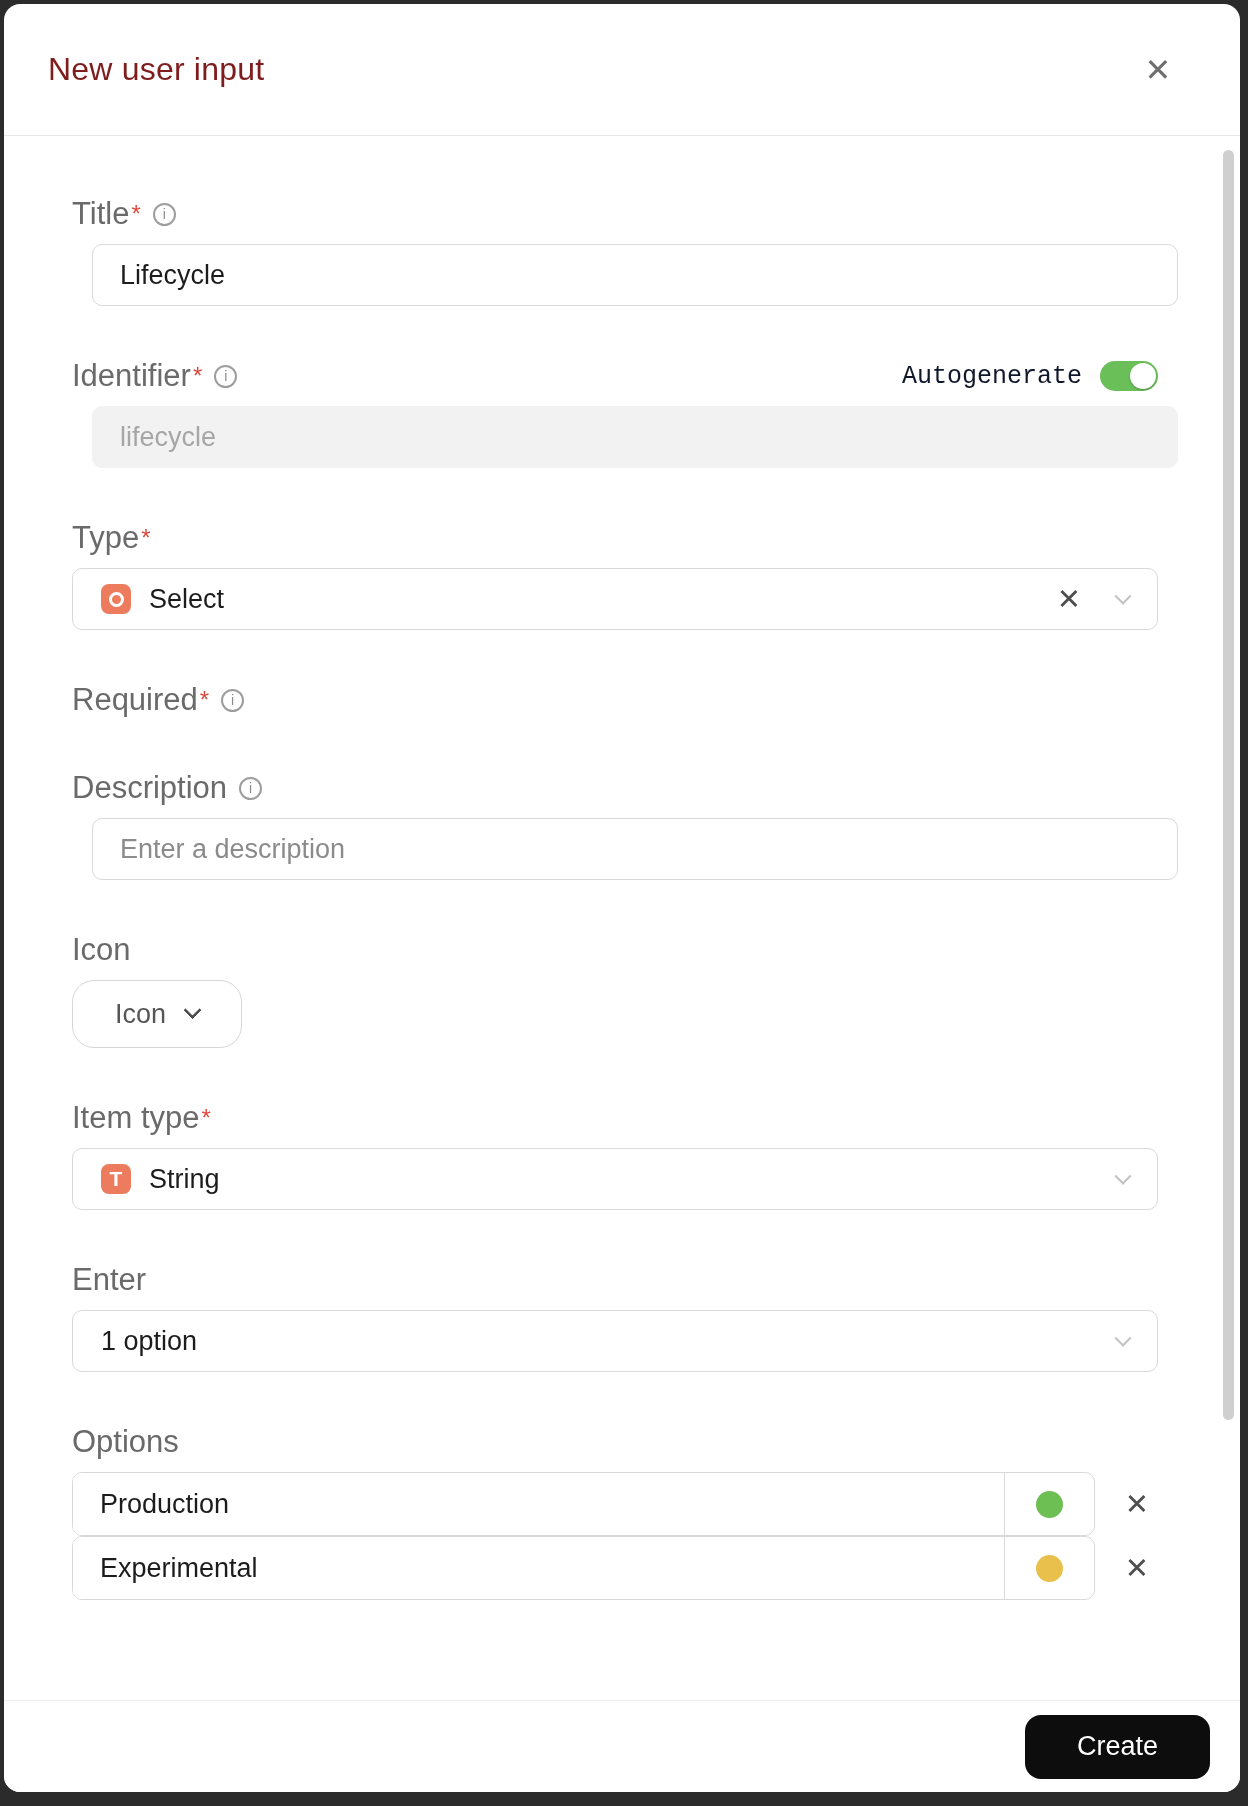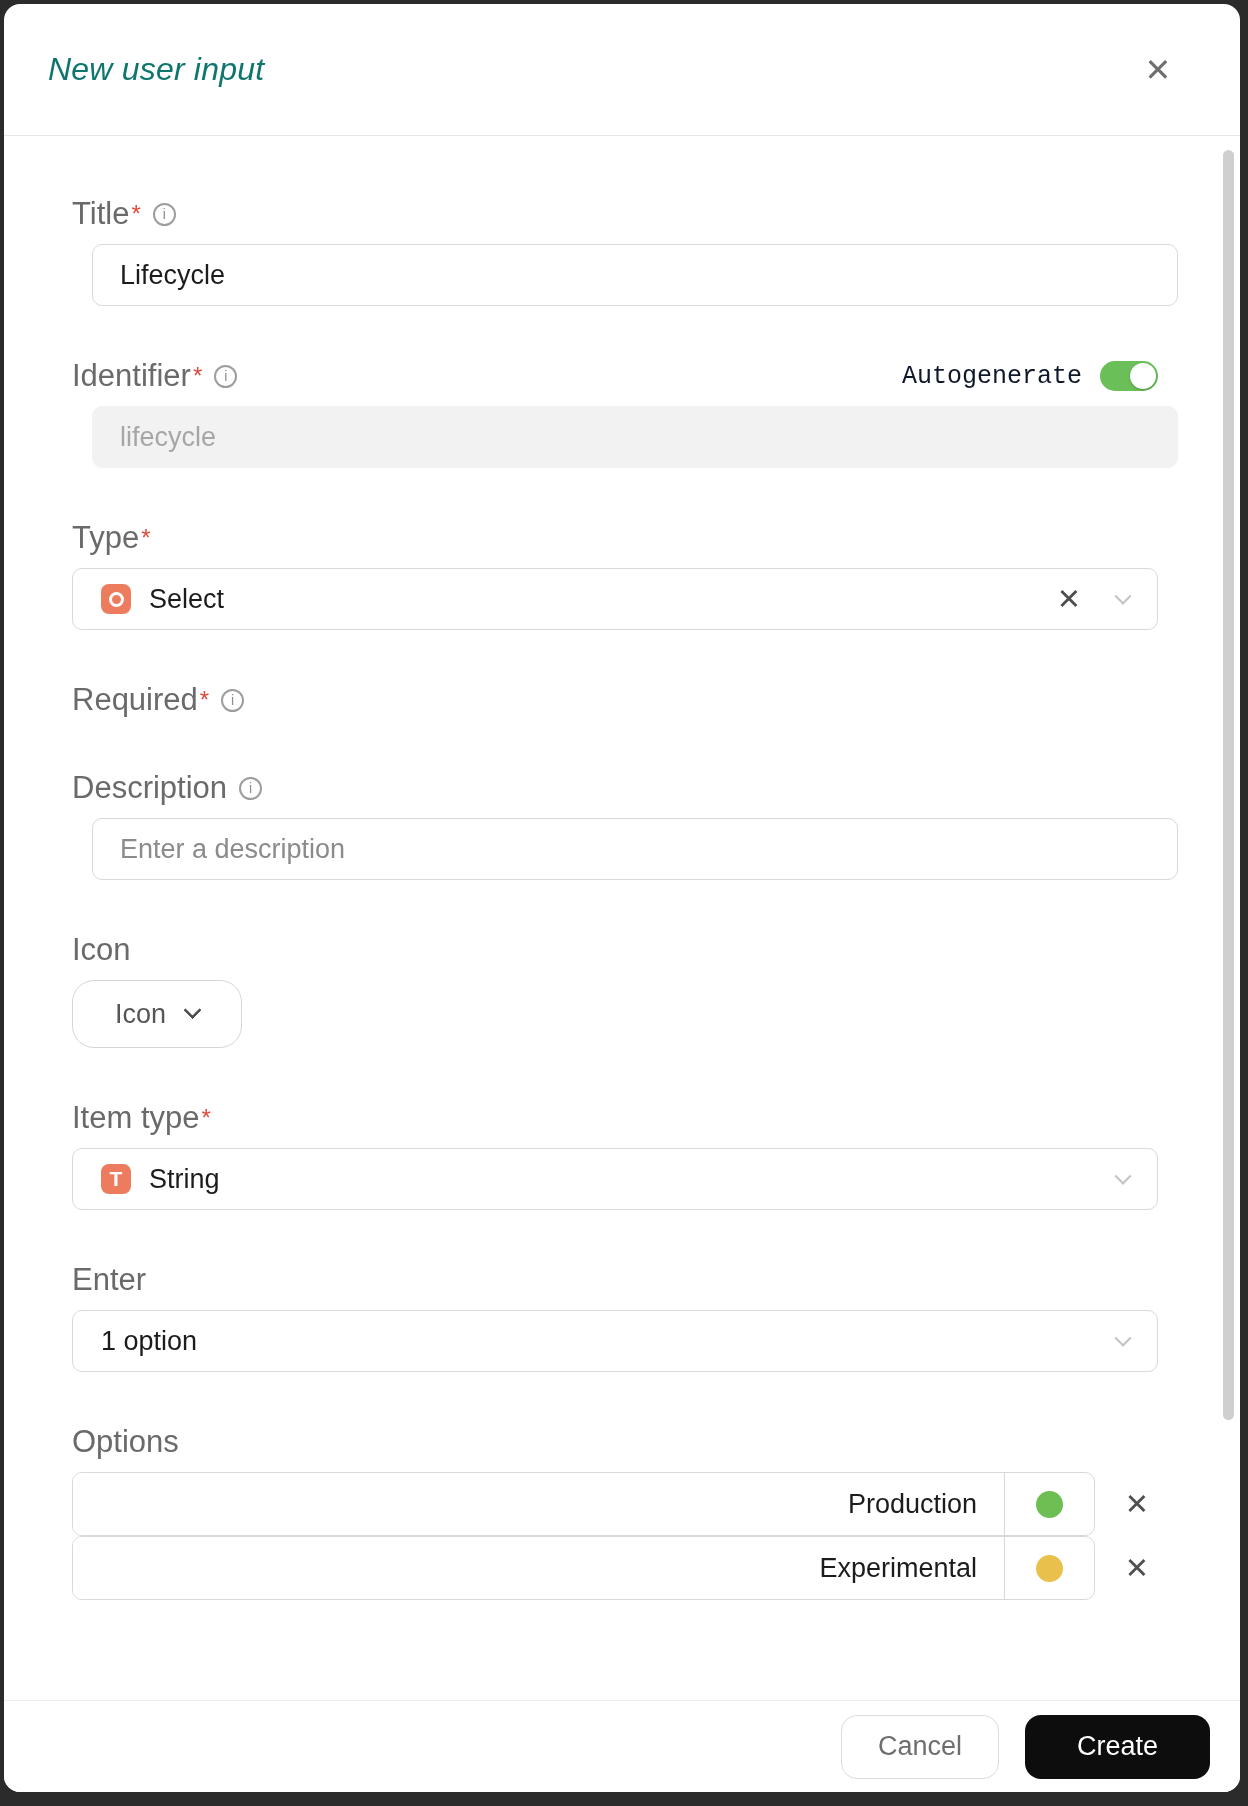--- a/index.html
+++ b/index.html
@@ -15,21 +15,21 @@
     width:1236px; height:1788px;
     background:#ffffff; border-radius:16px;
     overflow:hidden;
   }
   
   .header {
     height:132px; border-bottom:1px solid #e7e7e7;
     display:flex; align-items:center;
     padding:0 44px; position:relative;
   }
-  .dialog-title { font-size:32px; color:#0f766e; letter-spacing:0.2px;font-style:italic; }
+  .dialog-title { font-size:32px; color:#7f1d1d; letter-spacing:0.2px; }
   .close-btn {
     position:absolute; right:62px; top:46px;
     width:40px; height:40px;
     display:grid; place-items:center;
     font-size:32px; color:#6f6f6f;
     cursor:pointer; background:none; border:none;
     font-family:"Liberation Sans", sans-serif;
   }
   
   .body { padding:60px 82px 0 68px; }
@@ -113,21 +113,20 @@
   .option-row + .option-row { }
   .option-pill {
     flex:0 0 1023px; height:64px;
     border:1.5px solid #d9d9d9; border-radius:10px;
     display:flex; align-items:stretch; overflow:hidden; background:#fff;
   }
   .option-pill input {
     flex:1; border:none; outline:none;
     font-size:27px; color:#1c1c1c; padding:0 27px;
     font-family:"Liberation Sans", sans-serif;
-    text-align:right;
   }
   .dot-cell {
     flex:0 0 90px; border-left:1.5px solid #d9d9d9;
     display:grid; place-items:center; cursor:pointer;
   }
   .dot { width:27px; height:27px; border-radius:50%; }
   .remove-x {
     margin-left:22px; width:40px; height:40px;
     display:grid; place-items:center;
     font-size:29px; color:#4f4f4f; cursor:pointer;
@@ -286,17 +285,16 @@
         </div>
         <button class="remove-x">✕</button>
       </div>
     </div>
 
   </div>
 
   <div class="scroll-thumb"></div>
 
   <div class="footer">
-    <button class="cancel-btn">Cancel</button>
     <button class="create-btn" style="background: rgb(13, 13, 13);">Create</button>
   </div>
 
 </div>
 
 </body></html>

